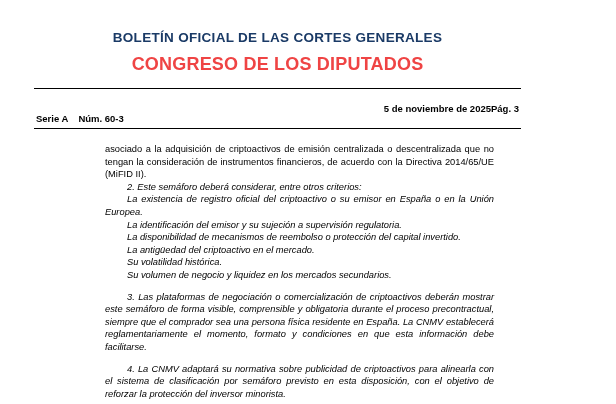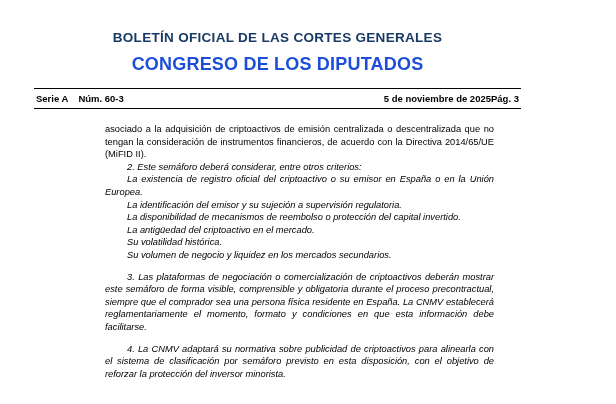--- a/index.html
+++ b/index.html
@@ -27,21 +27,21 @@
   .masthead-line1 {
     font-size: 13.5px;
     font-weight: bold;
     letter-spacing: 0.3px;
     color: #1a3a66;
   }
   .masthead-line2 {
     font-size: 18px;
     font-weight: bold;
     letter-spacing: 0.2px;
-    color: #1d4ed8;
+    color: #ef4444;
     margin-top: 9px;
   }
   .rule {
     border-top: 1px solid #000000;
     margin: 0 34px;
   }
   .rule-top {
     margin-top: 13px;
   }
   .rule-bottom {
@@ -51,20 +51,21 @@
     display: flex;
     align-items: center;
     justify-content: space-between;
     margin: 0 34px;
     padding: 4px 2px 4px 2px;
     font-size: 9.5px;
     font-weight: bold;
   }
   .infobar-left {
     white-space: nowrap;
+    margin-top: 20px;
   }
   .infobar-left .serie {
     margin-right: 10px;
   }
   .infobar-center {
     flex: 1;
     text-align: right;
     white-space: nowrap;
   }
   .infobar-right {

